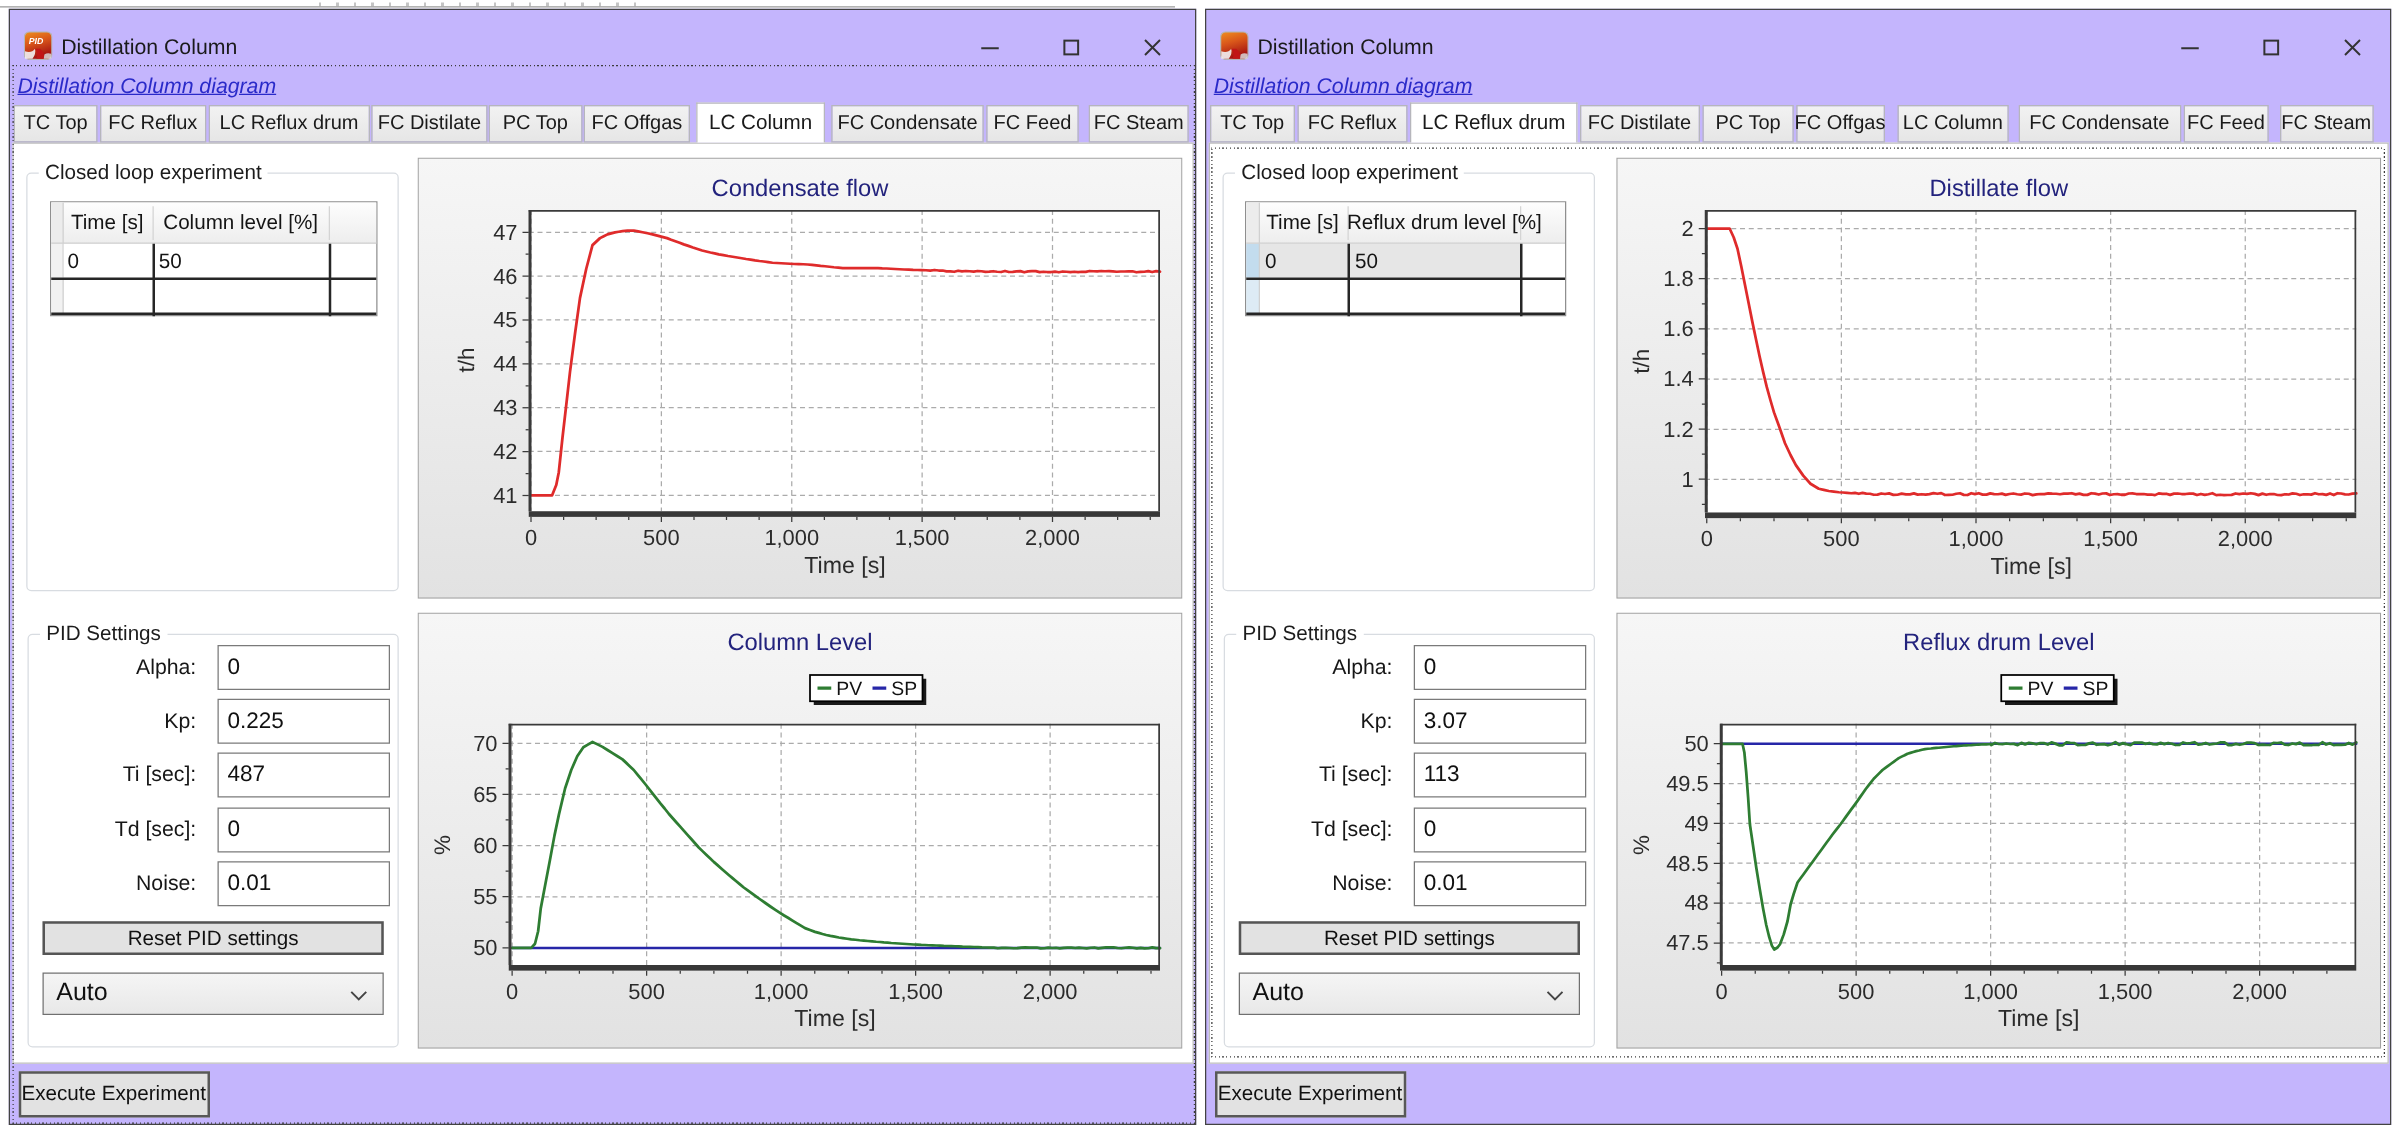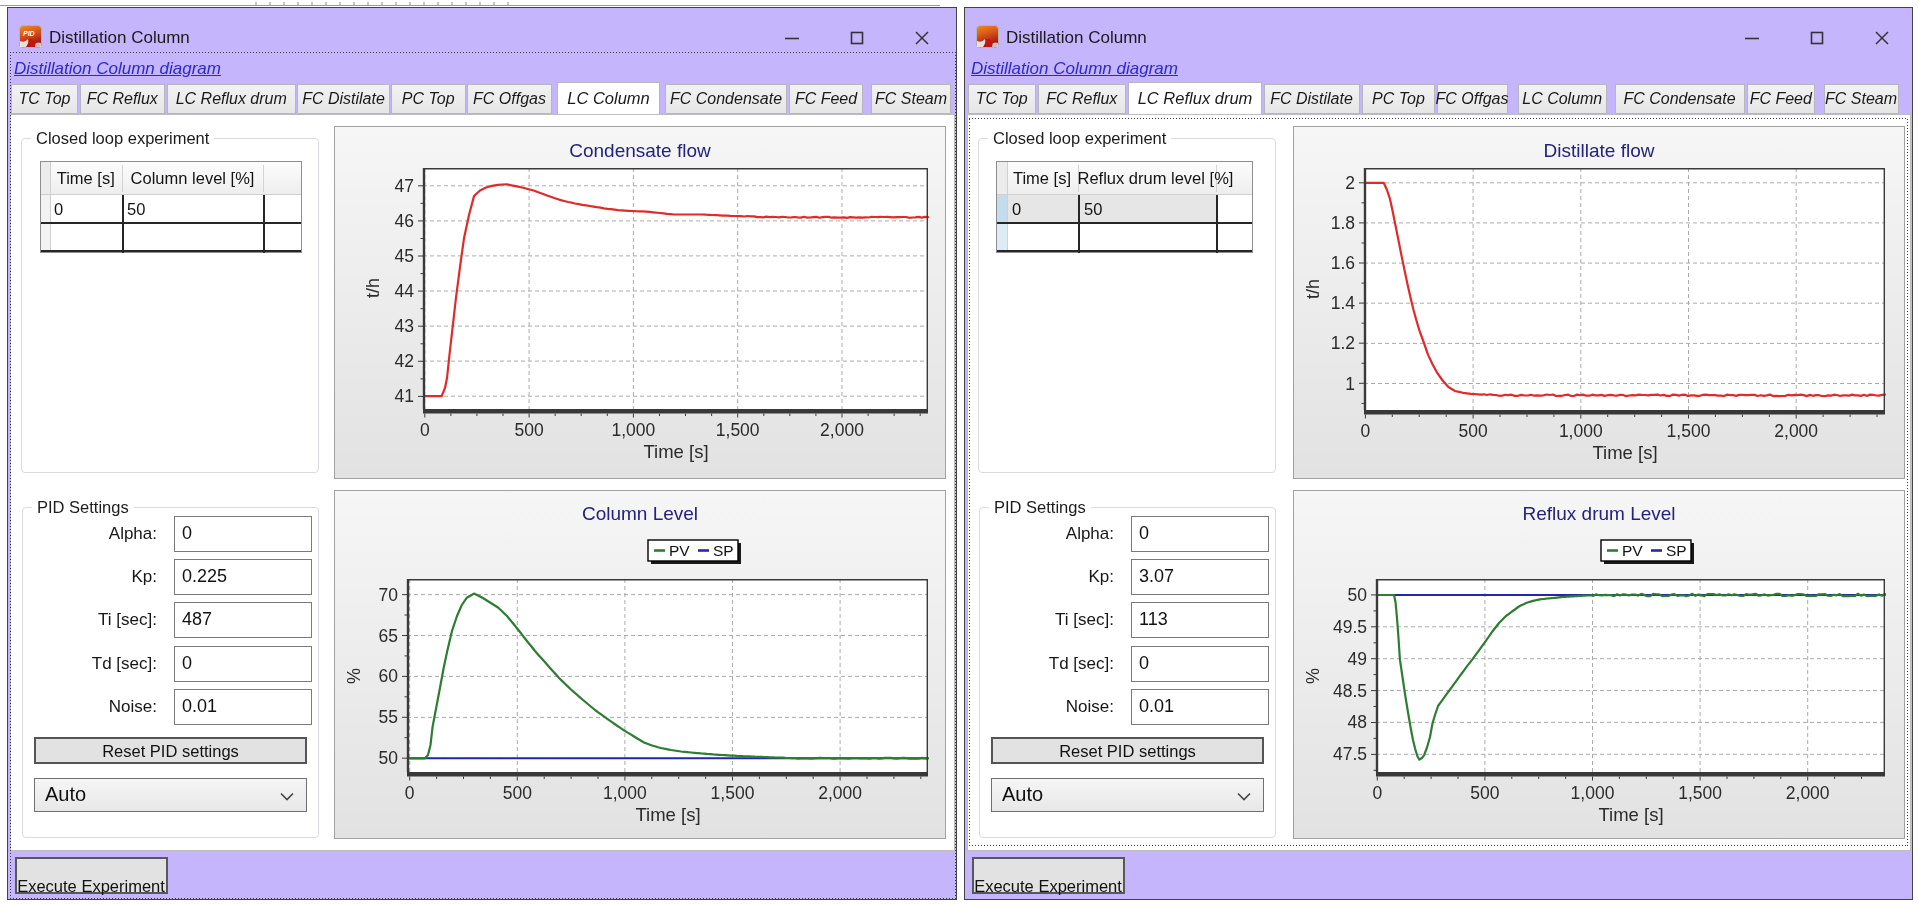--- a/index.html
+++ b/index.html
@@ -12,35 +12,35 @@
     repeating-linear-gradient(90deg,#3c3c3c 0 1px,transparent 1px 3px),
     repeating-linear-gradient(0deg,#3c3c3c 0 1px,transparent 1px 3px),
     repeating-linear-gradient(0deg,#3c3c3c 0 1px,transparent 1px 3px);
   background-size:100% 1px,100% 1px,1px 100%,1px 100%;
   background-position:0 0,0 100%,0 0,100% 0;
   background-repeat:no-repeat; }
 .lnk { position:absolute; font-size:17px; font-style:italic; color:#2a2ac9;
   text-decoration:underline; white-space:nowrap; }
 .tab { position:absolute; background:linear-gradient(#f2f2f2,#e6e6e6); border:1px solid #b6b6bc;
   font-size:16px; color:#1a1a1a; text-align:center; display:flex; align-items:center;
-  justify-content:center; white-space:nowrap;font-style:italic; }
+  justify-content:center; white-space:nowrap; }
 .tab.active { background:#ffffff; border-bottom:none; z-index:3; font-size:16.5px; }
 .grp { position:absolute; border:1px solid #d8dce1; border-radius:4px; }
 .glab { position:absolute; font-size:16.5px; color:#1c1c1c; background:#fff; padding:0 5px; z-index:2; white-space:nowrap; }
 .tblo { position:absolute; border:1px solid #8f8f8f; background:#fff; }
 .tbt { position:absolute; font-size:16.5px; color:#141414; white-space:nowrap; }
 .plab { position:absolute; font-size:17px; color:#161616; text-align:right; white-space:nowrap; }
 .pinp { position:absolute; width:138px; height:36px; border:1px solid #7a7a7a; background:#fff;
   font-size:18px; color:#111; padding:6px 0 0 7px; }
 .rbtn { position:absolute; width:273px; height:27px; border:2px solid #555555; background:#e2e2e2;
   font-size:16.5px; color:#111; text-align:center; padding-top:3px; }
 .combo { position:absolute; width:273px; height:34px; border:1px solid #707070;
   background:linear-gradient(#f5f5f5,#e8e8e8); font-size:20px; color:#111; padding:4px 0 0 10px; }
 .ebtn { position:absolute; width:153px; height:36.5px; border:2px solid #585858; background:#e2e2e2;
-  font-size:16.5px; color:#111; text-align:center; padding-top:18px; white-space:nowrap; }
+  font-size:16.5px; color:#111; text-align:center; padding-top:7px; white-space:nowrap; }
 </style></head>
 <body>
 <div style="position:absolute;left:0;top:5px;width:940px;height:1px;background:#9a9a9a"></div>
 <div style="position:absolute;left:255px;top:2px;width:265px;height:3px;background:repeating-linear-gradient(90deg,#8a8a8a 0 2px,transparent 2px 14px);opacity:.5"></div>
 <div class="win" style="left:7px;width:950px">
 <div style="position:absolute;left:11px;top:17px;width:23px;height:23px"><svg width="23" height="23" viewBox="0 0 23 23">
 <defs>
           <linearGradient id="ic1" x1="0" y1="0" x2="0.3" y2="1">
 <stop offset="0" stop-color="#ef8f1f"></stop>
             <stop offset="0.45" stop-color="#d9571a"></stop>

